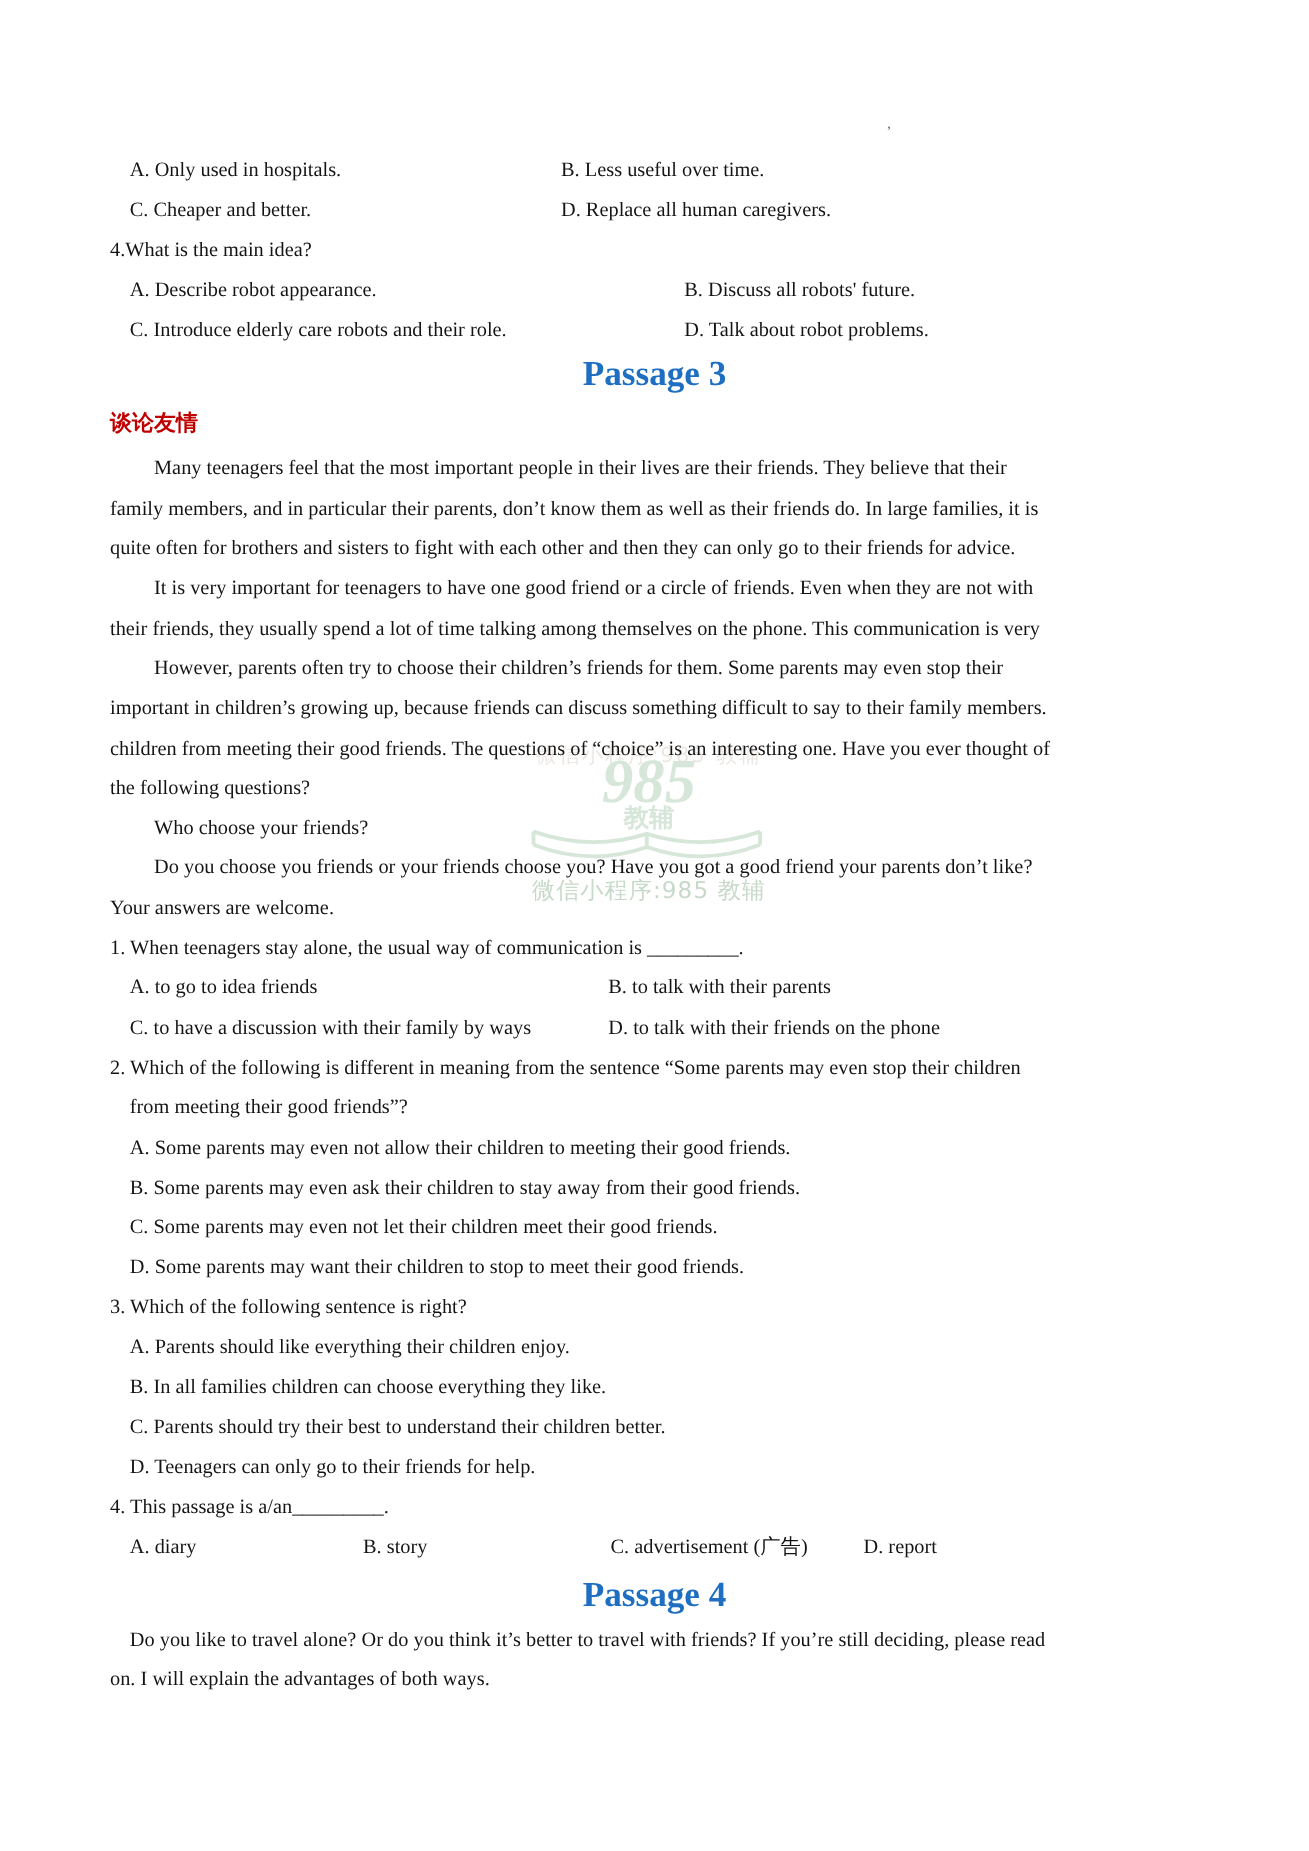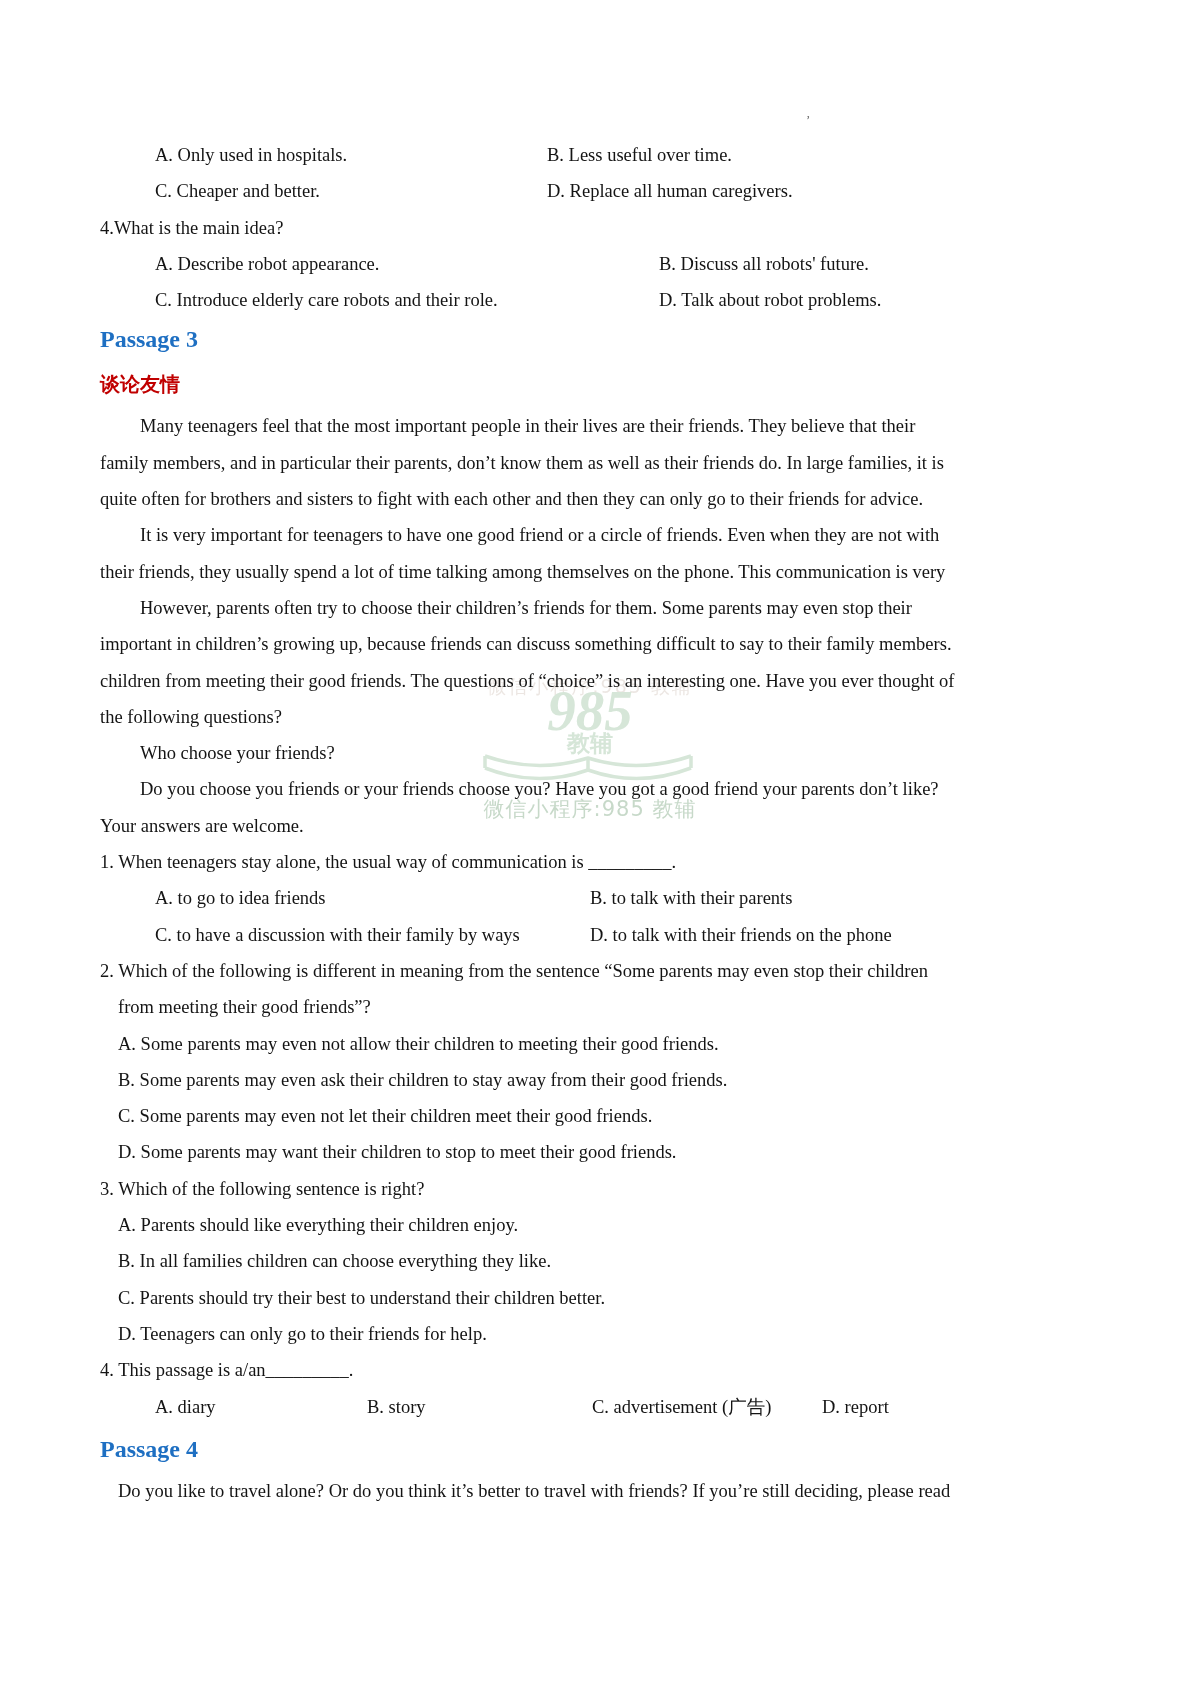--- a/index.html
+++ b/index.html
@@ -1,24 +1,24 @@
 <!DOCTYPE html>
 <html><head>
 <meta charset="utf-8">
 <style>
   html,body{margin:0;padding:0;background:#9a9a9a;}
   .page{position:relative;width:1190px;height:1683px;background:#ffffff;margin:0 auto;
         font-family:"Liberation Serif","DejaVu Serif",serif;color:#141414;overflow:hidden;}
   .content{position:absolute;left:100px;top:137px;width:990px;z-index:2;}
   .ln{position:relative;height:36.3px;line-height:36.3px;font-size:18.5px;white-space:nowrap;}
-  .row span{position:absolute;top:0;white-space:nowrap;margin-left:37px;}
+  .row span{position:absolute;top:0;white-space:nowrap;}
   .c18{left:18px}.c410{left:410px}.c522{left:522px}.c453{left:453px}
   .c230{left:230px}.c455{left:455px}.c685{left:685px}
   .in18{padding-left:18px}.in40{padding-left:40px}
-  .ptitle{height:43px;line-height:43px;text-align:left;font-size:24px;font-weight:bold;}
+  .ptitle{height:43px;line-height:43px;text-align:center;font-size:32px;font-weight:bold;}
   .pt2{height:48px;line-height:48px;}
   .topic{height:47px;line-height:47px;font-size:20px;font-weight:bold;
          font-family:"DejaVu Sans","Liberation Sans",sans-serif;}
   .pagenum{margin-top:2px;height:36px;line-height:36px;text-align:center;
            font-size:15px;font-weight:bold;letter-spacing:1px;}
   .stray{position:absolute;left:806px;top:112px;font-size:13px;color:#666;z-index:2;}
   
   .wm{position:absolute;left:0;top:0;width:100%;height:100%;z-index:1;pointer-events:none;}
   .wm > *{position:absolute;left:590px;transform:translateX(-50%);white-space:nowrap;}
   .wm-band{top:674px;font-size:19px;letter-spacing:2px;opacity:.55;
@@ -114,16 +114,17 @@
     <div class="ln">4. This passage is a/an_________.</div>
     <div class="ln row">
       <span class="c18">A. diary</span>
       <span class="c230">B. story</span>
       <span class="c455">C. advertisement (广告)</span>
       <span class="c685">D. report</span>
     </div>
 
     <div class="ptitle pt2" style="color: rgb(30, 111, 194);">Passage 4</div>
     <div class="ln in18">Do you like to travel alone? Or do you think it’s better to travel with friends? If you’re still deciding, please read</div>
+    <div class="ln">on. I will explain the advantages of both ways.</div>
 
   </div>
 
 </div>
 
 </body></html>

